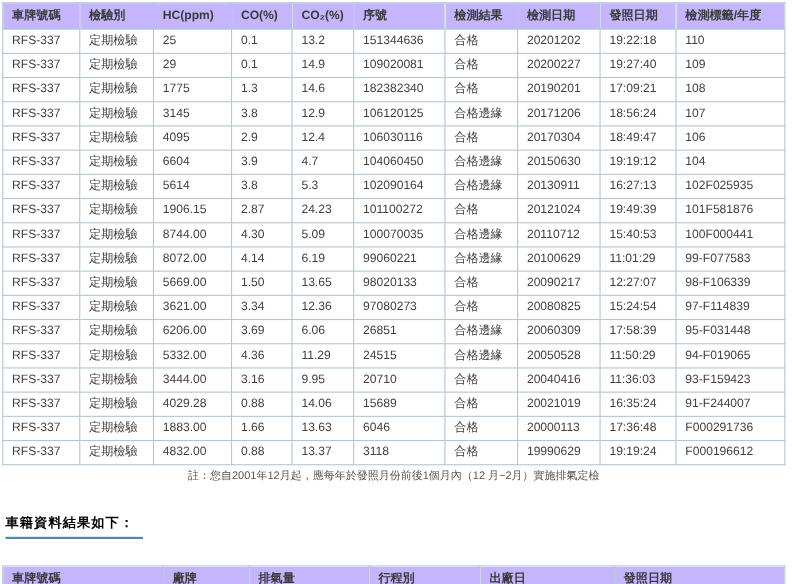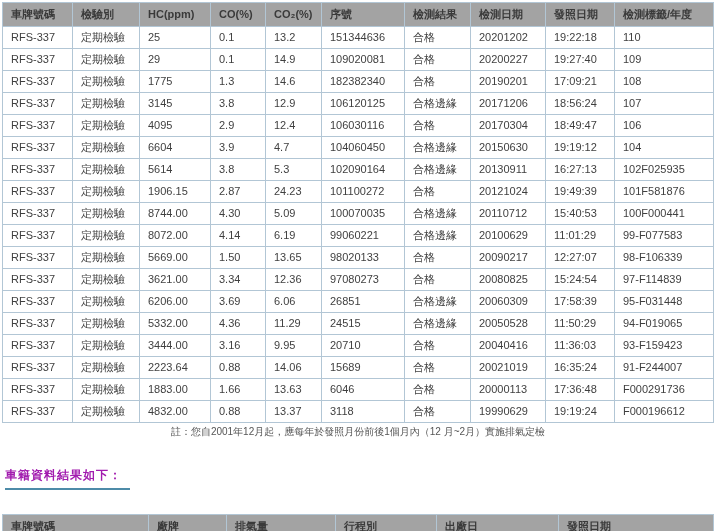--- a/index.html
+++ b/index.html
@@ -20,21 +20,21 @@
   th, td {
     border: 1px solid #b2c6d5;
     font-size: 11px;
     line-height: 13px;
     padding: 4px 2px 4px 8px;
     text-align: left;
     white-space: nowrap;
     overflow: hidden;
   }
   th {
-    background: #a3a3a3;
+    background: #c4b5fd;
     font-weight: bold;
     padding-top: 5px;
     padding-bottom: 5px;
     color: #3a3a3a;
   }
   td { background: #ffffff; }
 
   .inspection-table {
     margin: 2px 0 0 2px;
     width: 712px;
@@ -57,21 +57,21 @@
     color: #555555;
     letter-spacing: 0px;
   }
 
   .section-heading {
     display: inline-block;
     margin: 28px 0 0 5px;
     font-size: 12px;
     font-weight: bold;
     letter-spacing: 1px;
-    color: #a21caf;
+    color: #000000;
     border-bottom: 2px solid #4d8ba8;
     padding: 0 8px 4px 0;
   }
 
   .vehicle-table {
     margin: 24px 0 0 2px;
     width: 712px;
   }
   .vehicle-table th:nth-child(1), .vehicle-table td:nth-child(1) { width: 146px; }
   .vehicle-table th:nth-child(2), .vehicle-table td:nth-child(2) { width: 78px; }
@@ -274,21 +274,21 @@
         <td>9.95</td>
         <td>20710</td>
         <td>合格</td>
         <td>20040416</td>
         <td>11:36:03</td>
         <td>93-F159423</td>
       </tr>
       <tr>
         <td>RFS-337</td>
         <td>定期檢驗</td>
-        <td>2223.64</td>
+        <td>4029.28</td>
         <td>0.88</td>
         <td>14.06</td>
         <td>15689</td>
         <td>合格</td>
         <td>20021019</td>
         <td>16:35:24</td>
         <td>91-F244007</td>
       </tr>
       <tr>
         <td>RFS-337</td>

